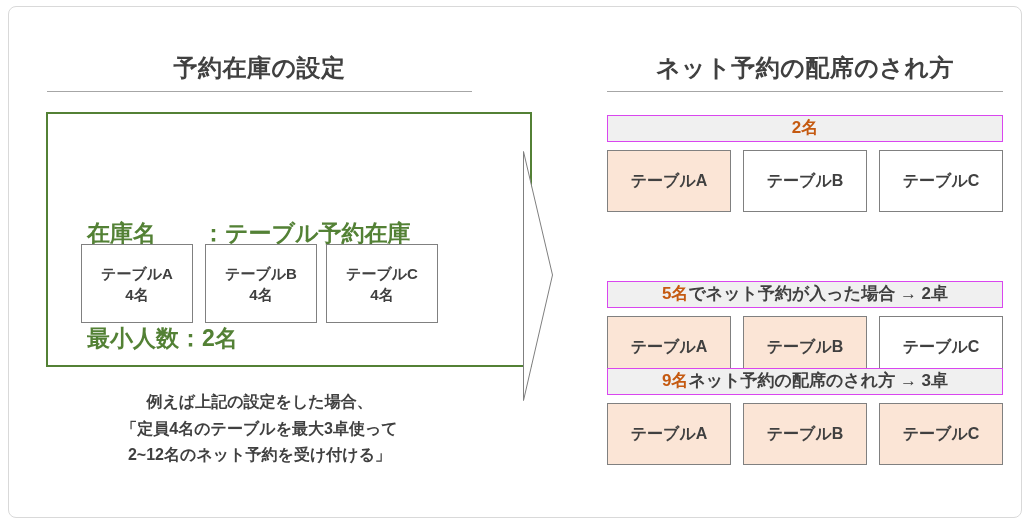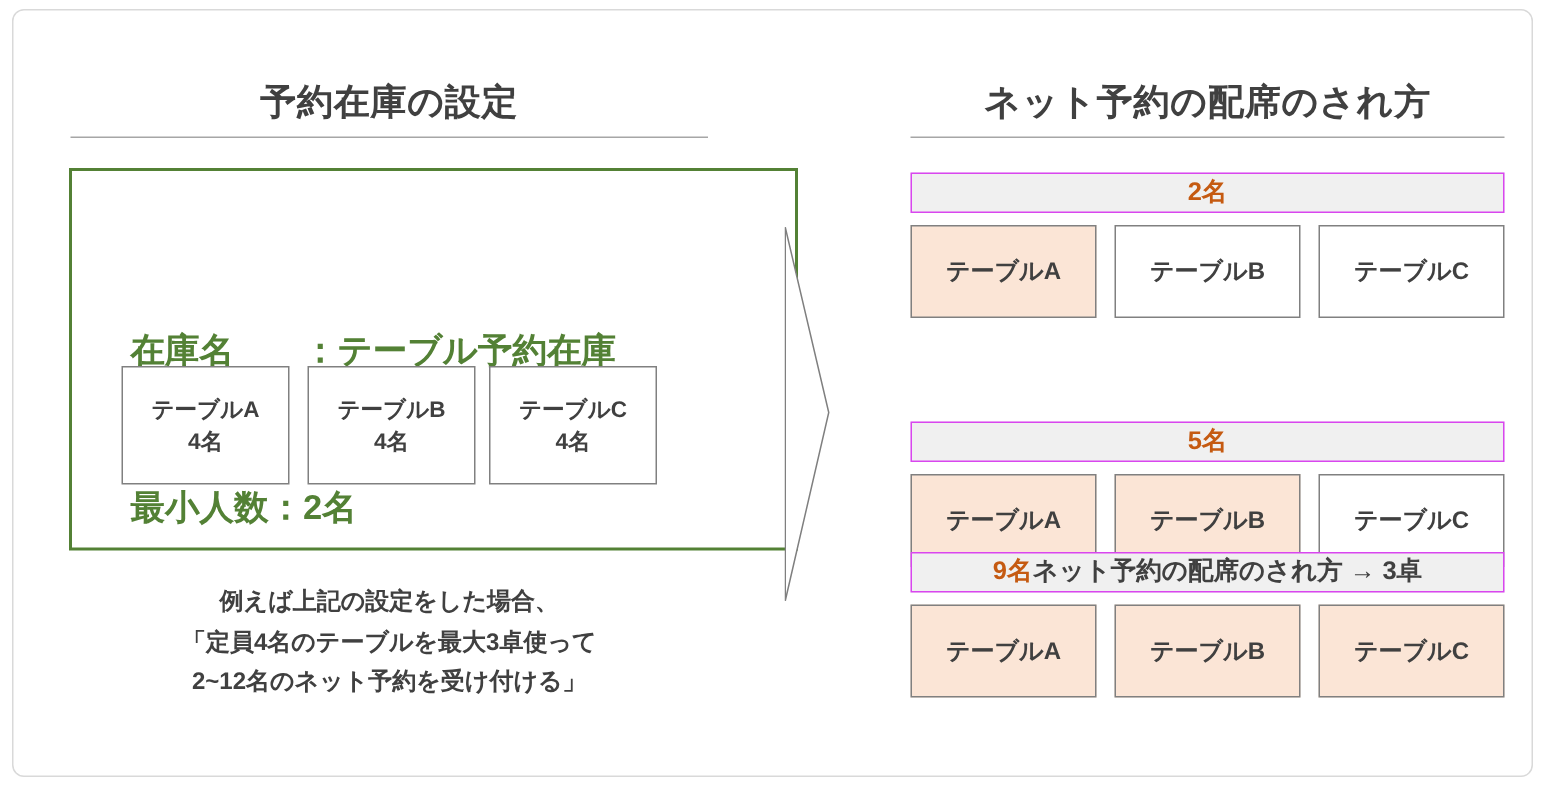--- a/index.html
+++ b/index.html
@@ -136,21 +136,21 @@
     <div class="scenario scenario-0">
       <div class="scenario-header"><span class="guest-count">2名</span></div>
       <div class="scenario-row">
         <div class="seat-table highlight">テーブルA</div>
         <div class="seat-table">テーブルB</div>
         <div class="seat-table">テーブルC</div>
       </div>
     </div>
 
     <div class="scenario scenario-1">
-      <div class="scenario-header"><span class="guest-count">5名</span></div>
+      <div class="scenario-header"><span class="guest-count">5名</span><span>でネット予約が入った場合 → 2卓</span></div>
       <div class="scenario-row">
         <div class="seat-table highlight">テーブルA</div>
         <div class="seat-table highlight">テーブルB</div>
         <div class="seat-table">テーブルC</div>
       </div>
     </div>
 
     <div class="scenario scenario-2">
       <div class="scenario-header"><span class="guest-count">9名</span><span>ネット予約の配席のされ方 → 3卓</span></div>
       <div class="scenario-row">

